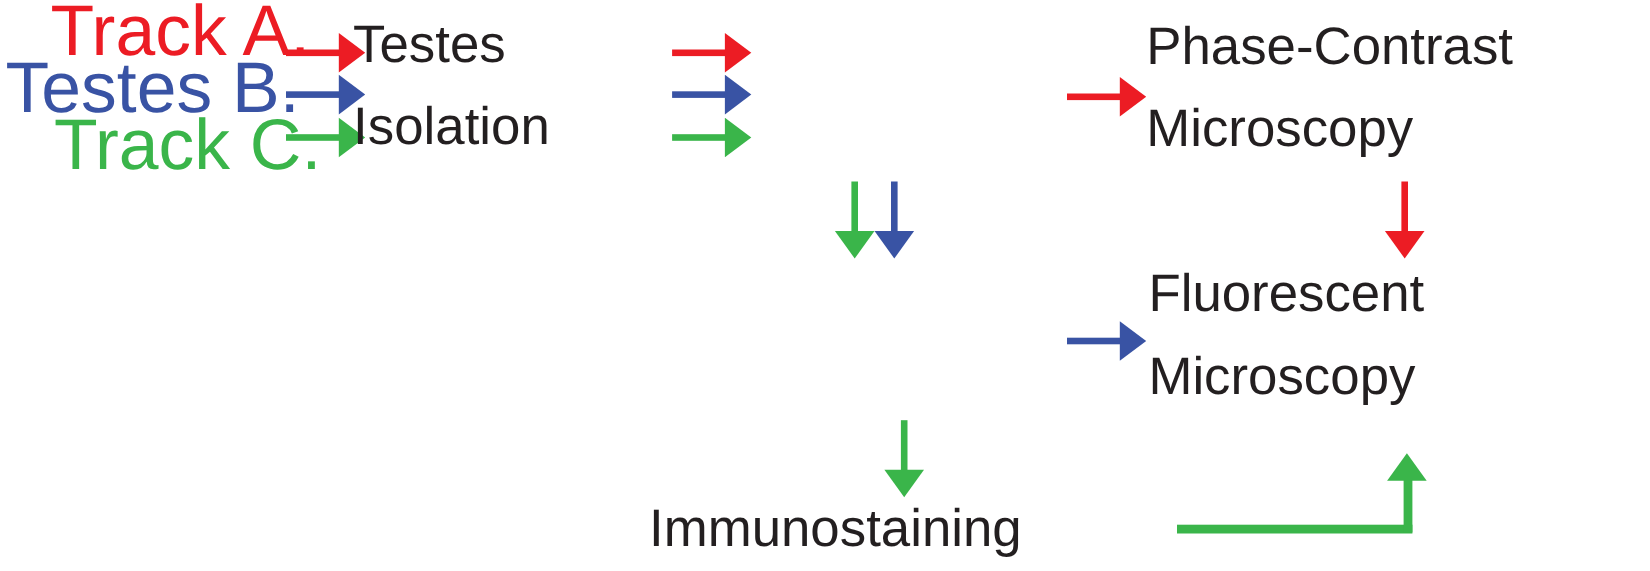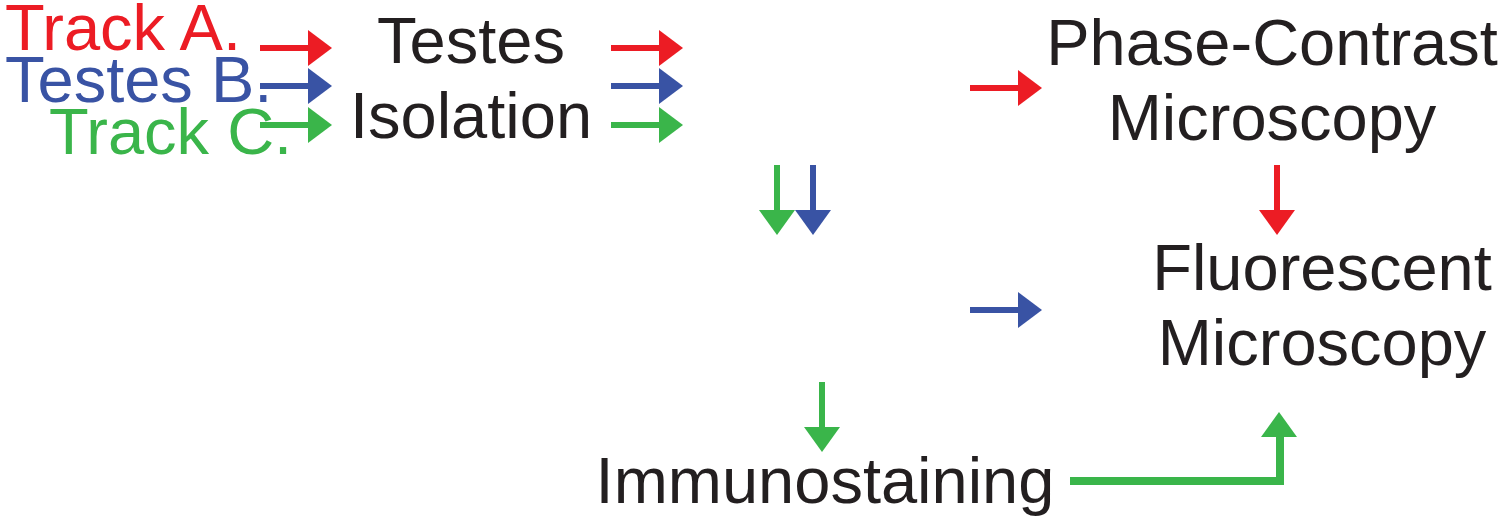--- a/index.html
+++ b/index.html
@@ -6,33 +6,32 @@
   .canvas{
     position:relative;
     width:1500px;height:519px;
     overflow:hidden;
     background:var(--background,#fff);
     font-family:"Liberation Sans","DejaVu Sans",sans-serif;
     color:var(--text,#231F20);
   }
   .node{
     position:absolute;
-    font-size:65px;
+    font-size:48px;
     line-height:75px;
-    text-align:center;
     white-space:nowrap;
   }
   .tracks{
     position:absolute;
     left:5px;top:2px;
     font-size:65px;
     line-height:52px;
     white-space:nowrap;
   }
-  .c-red{color:var(--red);}
+  .c-red{color:var(--red);margin-left:41px;}
   .c-blue{color:var(--blue);}
   .c-green{color:var(--green);margin-left:44px;}
   .a-red{--ac:var(--red);}
   .a-blue{--ac:var(--blue);}
   .a-green{--ac:var(--green);}
   .arrow{position:absolute;}
   .arrow.right{width:72px;height:36px;}
   .arrow.right .shaft{position:absolute;left:0;top:15px;width:50px;height:6px;background:var(--ac);}
   .arrow.right .head{position:absolute;left:48px;top:0;width:0;height:0;
     border-left:24px solid var(--ac);border-top:18px solid transparent;border-bottom:18px solid transparent;}
@@ -112,21 +111,21 @@
       <div class="shaft"></div>
       <div class="head"></div>
     </div>
 
 
   <div class="arrow right a-blue" style="left:970px;top:292px">
       <div class="shaft"></div>
       <div class="head"></div>
     </div>
 
-  <div class="node" style="left:1152px;top:230px;width:340px">
+  <div class="node" style="left:1044px;top:230px;width:340px">
     <div>Fluorescent</div>
     <div>Microscopy</div>
   </div>
 
   <div class="arrow down a-green" style="left:804px;top:382px">
       <div class="shaft"></div>
       <div class="head"></div>
     </div>
 
   <div class="node" style="left:590px;top:443px;width:470px">

